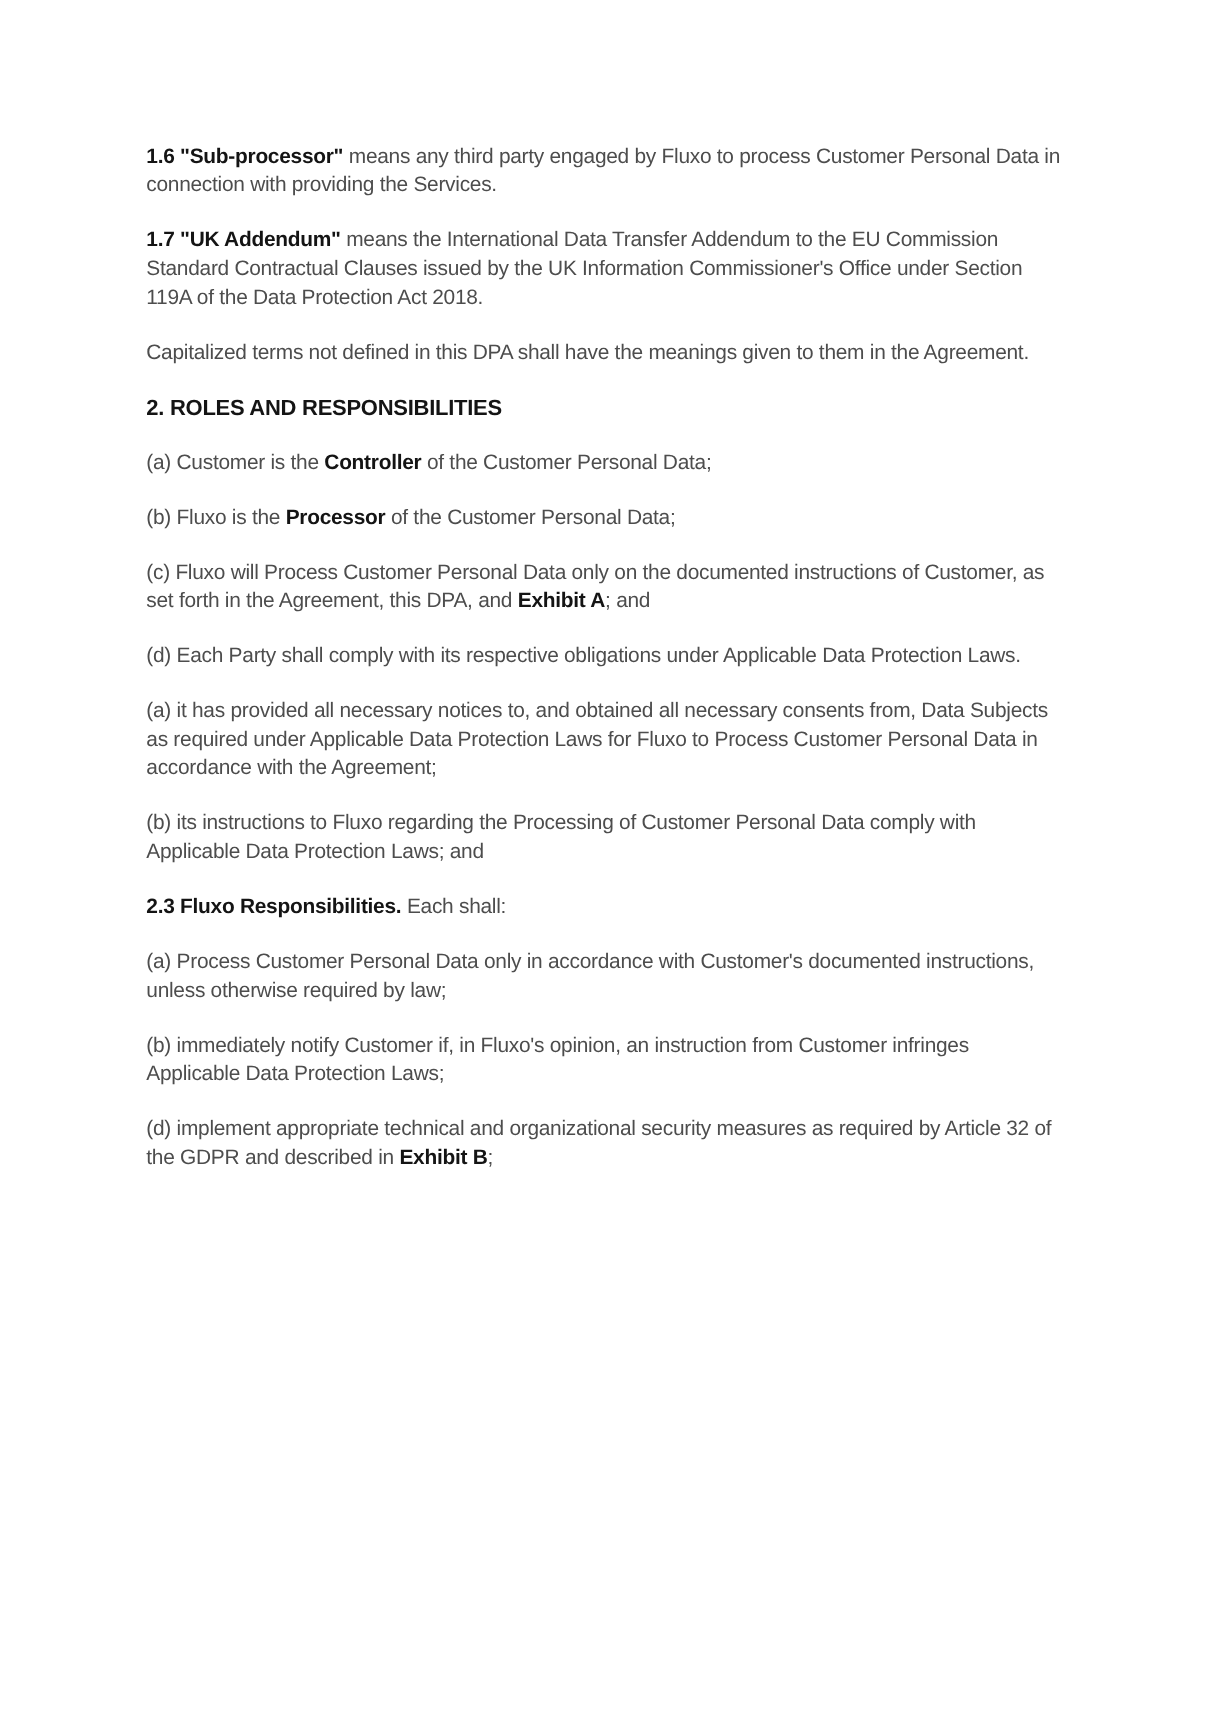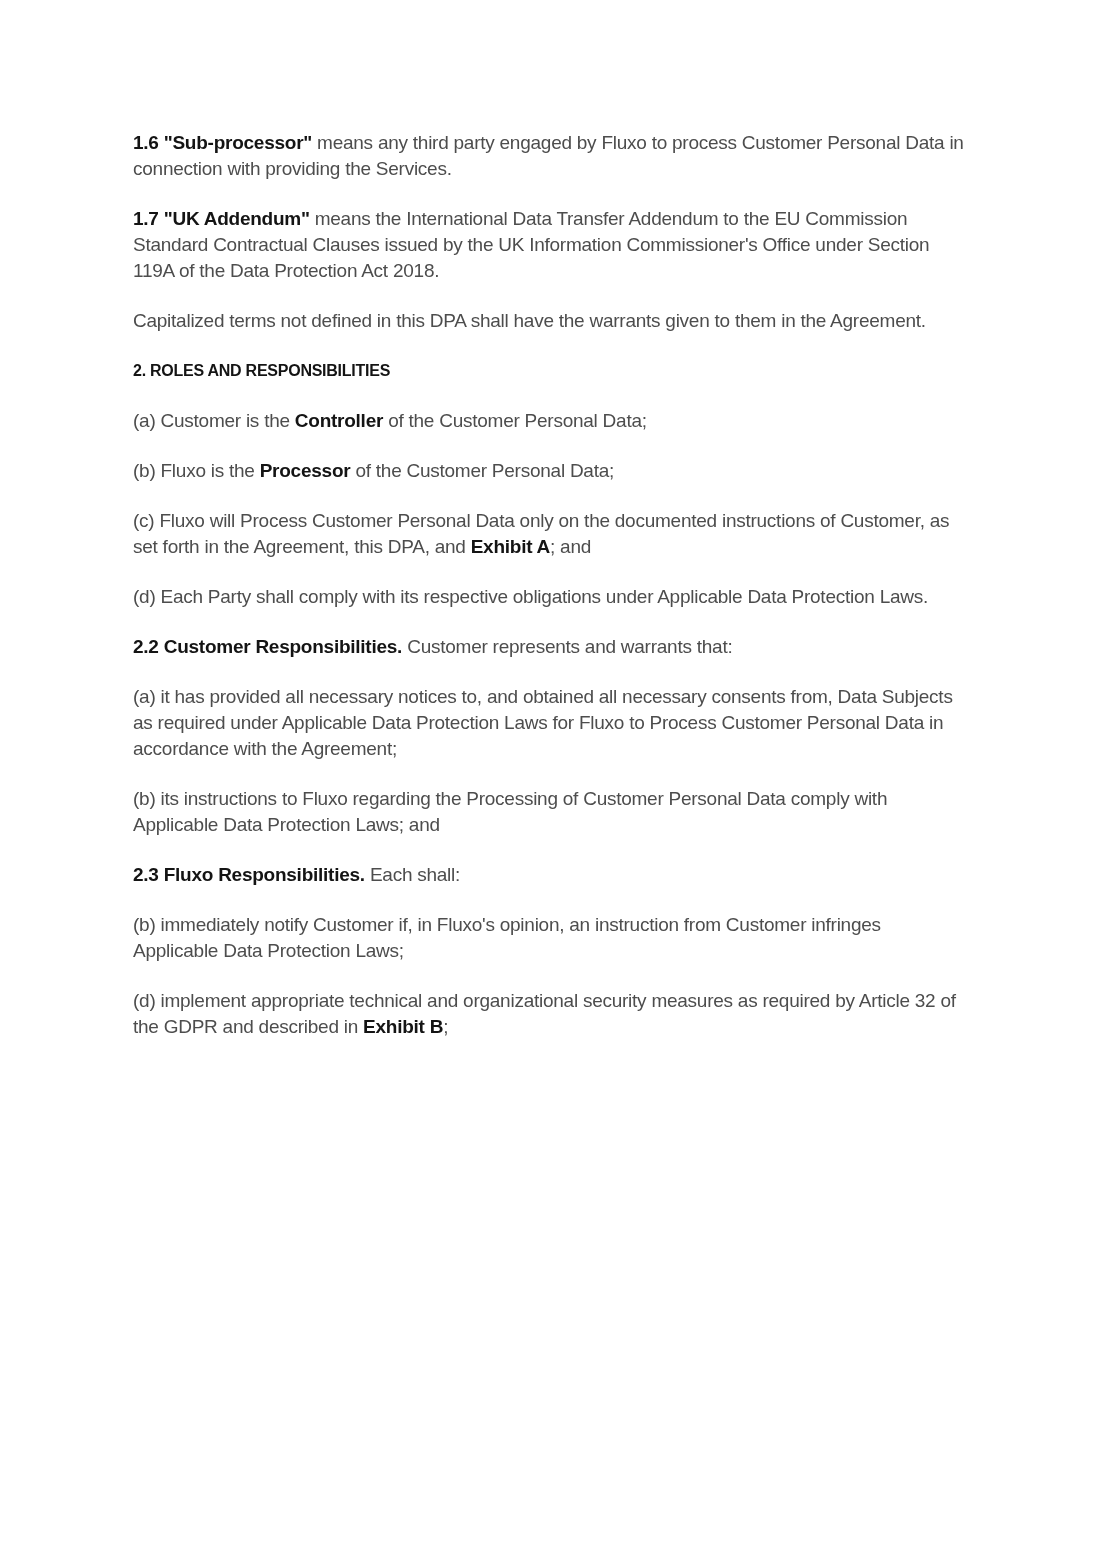--- a/index.html
+++ b/index.html
@@ -25,42 +25,42 @@
   }
   p.para, p.heading {
     margin: 0 0 24px 0;
     font-size: 19px;
     line-height: 26px;
     letter-spacing: -0.25px;
     color: #4d4d4d;
     text-align: left;
   }
   p.heading {
-    font-size: 16px;
+    font-size: 20px;
     font-weight: bold;
     color: #141414;
   }
   .run.bold {
     font-weight: bold;
     color: #141414;
   }
 </style>
 </head>
 <body>
 
 <main class="page">
   <section class="doc-body">
       <p class="para"><span class="run bold">1.6 "Sub-processor"</span><span class="run"> means any third party engaged by Fluxo to process Customer Personal Data in connection with providing the Services.</span></p>
       <p class="para"><span class="run bold">1.7 "UK Addendum"</span><span class="run"> means the International Data Transfer Addendum to the EU Commission Standard Contractual Clauses issued by the UK Information Commissioner's Office under Section 119A of the Data Protection Act 2018.</span></p>
-      <p class="para"><span class="run">Capitalized terms not defined in this DPA shall have the warrants given to them in the Agreement.</span></p>
+      <p class="para"><span class="run">Capitalized terms not defined in this DPA shall have the meanings given to them in the Agreement.</span></p>
       <p class="heading"><span class="run bold">2. ROLES AND RESPONSIBILITIES</span></p>
       <p class="para"><span class="run">(a) Customer is the </span><span class="run bold">Controller</span><span class="run"> of the Customer Personal Data;</span></p>
       <p class="para"><span class="run">(b) Fluxo is the </span><span class="run bold">Processor</span><span class="run"> of the Customer Personal Data;</span></p>
       <p class="para"><span class="run">(c) Fluxo will Process Customer Personal Data only on the documented instructions of Customer, as set forth in the Agreement, this DPA, and </span><span class="run bold">Exhibit A</span><span class="run">; and</span></p>
       <p class="para"><span class="run">(d) Each Party shall comply with its respective obligations under Applicable Data Protection Laws.</span></p>
-      <p class="para"><span class="run bold">2.2 Customer Responsibilities.</span><span class="run"> Customer represents and warrants that:</span></p>
       <p class="para"><span class="run">(a) it has provided all necessary notices to, and obtained all necessary consents from, Data Subjects as required under Applicable Data Protection Laws for Fluxo to Process Customer Personal Data in accordance with the Agreement;</span></p>
       <p class="para"><span class="run">(b) its instructions to Fluxo regarding the Processing of Customer Personal Data comply with Applicable Data Protection Laws; and</span></p>
       <p class="para"><span class="run bold">2.3 Fluxo Responsibilities.</span><span class="run"> Each shall:</span></p>
+      <p class="para"><span class="run">(a) Process Customer Personal Data only in accordance with Customer's documented instructions, unless otherwise required by law;</span></p>
       <p class="para"><span class="run">(b) immediately notify Customer if, in Fluxo's opinion, an instruction from Customer infringes Applicable Data Protection Laws;</span></p>
       <p class="para"><span class="run">(d) implement appropriate technical and organizational security measures as required by Article 32 of the GDPR and described in </span><span class="run bold">Exhibit B</span><span class="run">;</span></p>
     </section>
 </main>
 
 </body></html>

